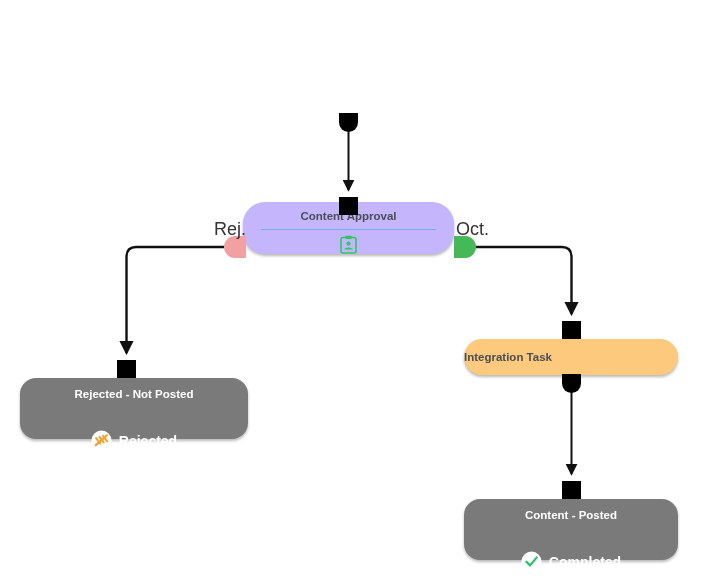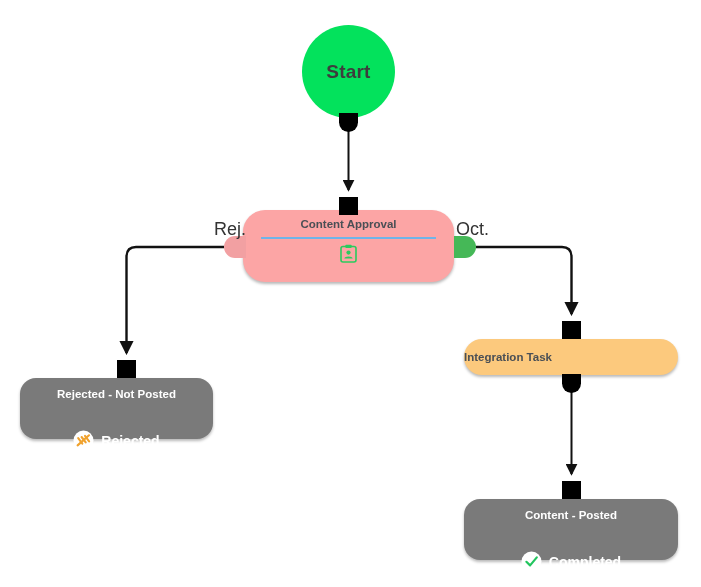--- a/index.html
+++ b/index.html
@@ -51,24 +51,24 @@
   .node {
     position: absolute;
     box-sizing: border-box;
     border-radius: 18px;
     box-shadow: 0 2px 3px rgba(0,0,0,.28);
     z-index: 5;
   }
 
   .node-approval {
     left: 243px;
-    top: 210px;
+    top: 202px;
     width: 211px;
-    height: 72px;
-    background: #fca5a5;
+    height: 52px;
+    background: #c4b5fd;
     border-radius: 22px;
     display: flex;
     flex-direction: column;
     align-items: center;
     padding-top: 8px;
   }
   .approval-title {
     font-size: 11.5px;
     font-weight: bold;
     color: #4a4f55;
@@ -105,21 +105,21 @@
     background: #7A7A7A;
     border-radius: 16px;
     display: flex;
     flex-direction: column;
     align-items: center;
     padding-top: 10px;
   }
   .node-rejected {
     left: 20px;
     top: 378px;
-    width: 193px;
+    width: 228px;
     height: 61px;
   }
   .node-posted {
     left: 464px;
     top: 499px;
     width: 214px;
     height: 61px;
   }
   .end-title {
     font-size: 11.5px;
@@ -214,23 +214,20 @@
 
     <path d="M 348.5 131 L 348.5 190" fill="none" stroke="#111111" stroke-width="2" marker-end="url(#arrow)"></path>
 
     <path d="M 224 247 L 136 247 Q 126.5 247 126.5 257 L 126.5 353" fill="none" stroke="#111111" stroke-width="2.4" stroke-linecap="butt" marker-end="url(#arrow)"></path>
 
     <path d="M 476 247 L 562 247 Q 571.5 247 571.5 257 L 571.5 314" fill="none" stroke="#111111" stroke-width="2.4" stroke-linecap="butt" marker-end="url(#arrow)"></path>
 
     <path d="M 571.5 392 L 571.5 474" fill="none" stroke="#111111" stroke-width="2" marker-end="url(#arrow)"></path>
   </svg>
 
-  <div class="start-node">
-    <span class="start-label">Start</span>
-  </div>
   <div class="port port-out port-start-out"></div>
 
   <div class="port port-square port-approval-in"></div>
 
   <div class="node node-approval">
     <span class="approval-title">Content Approval</span>
     <div class="approval-rule"></div>
     <span class="approval-icon">
       <svg width="17" height="19" viewBox="0 0 17 19">
         <rect x="1" y="2.5" width="15" height="15.5" rx="2" ry="2" fill="none" stroke="#2ACB5E" stroke-width="1.6"></rect>

